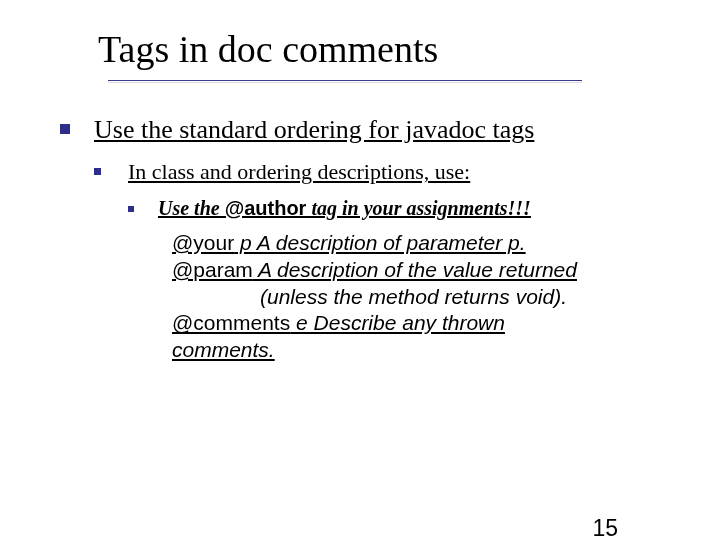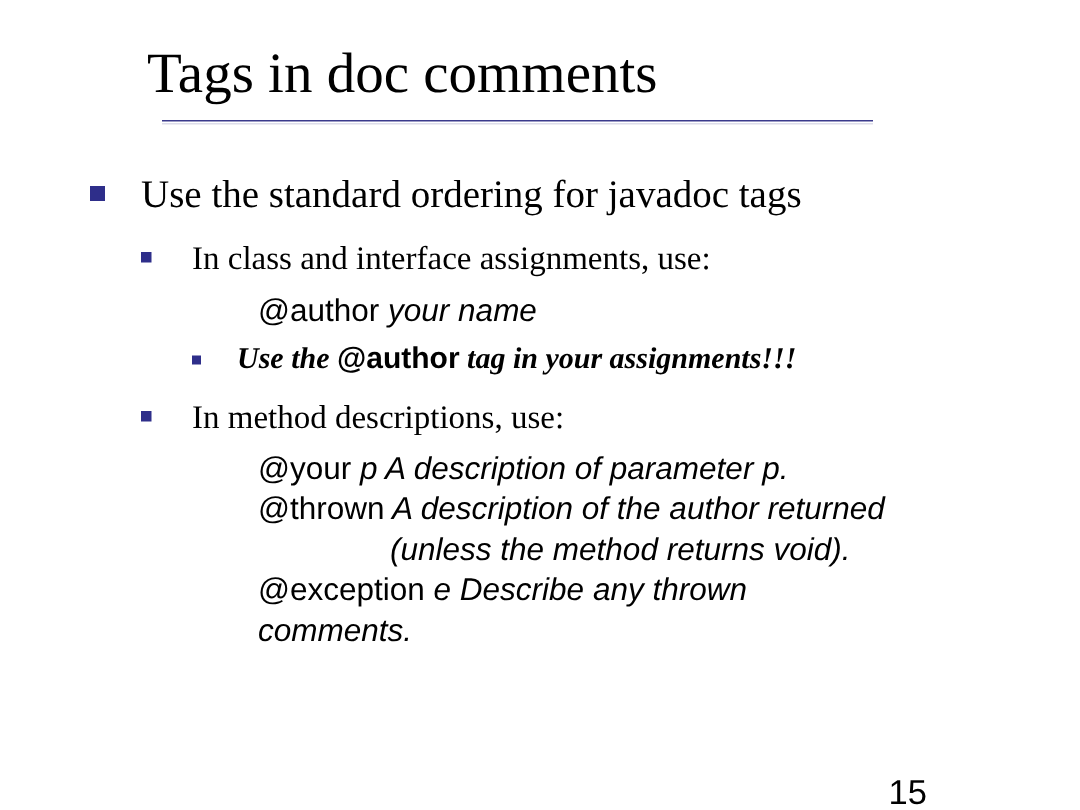--- a/index.html
+++ b/index.html
@@ -40,21 +40,21 @@
     box-shadow: 0 2px 0 rgba(120,120,170,0.25);
   }
   .body {
     position: absolute;
     top: 100px;
     left: 60px;
     right: 30px;
     font-size: 22px;
     line-height: 1.35;
   }
-  ul { list-style: none; margin: 0; padding: 0; }
+  ul { list-style: none; margin: 0; padding: 0; text-decoration: underline; }
   li { position: relative; }
   .b-sq {
     position: absolute;
     width: 10px; height: 10px;
     background: #2e2e8a;
     top: 0.45em; left: 0;
   }
   .b-sq.sm { width: 7px; height: 7px; top: 0.5em; }
   .b-sq.xs { width: 6px; height: 6px; top: 0.55em; }
   .lvl1 > li { padding-left: 34px; margin-bottom: 12px; font-size: 26px; }
@@ -96,60 +96,51 @@
 
   <div class="body">
     <ul class="lvl1">
       <li>
         <span class="b-sq"></span>
         <span>Use the standard ordering for javadoc tags</span>
 
         <ul class="lvl2">
           <li>
             <span class="b-sq sm"></span>
-            <span>In class and interface assignments, use:</span>
+            <span>In class and ordering descriptions, use:</span>
           </li>
         </ul>
 
         <div class="codeblock">
-          <div>
-            <span class="kw">@author</span><span>   your name</span>
-          </div>
         </div>
 
         <ul class="lvl2" style="margin-top:0">
           <li style="padding-left:34px; list-style:none;">
             <ul class="lvl3">
               <li class="authorline">
                 <span class="b-sq xs"></span>
                 <b>Use the </b><span class="kw" style="font-weight:bold">@author</span><b> tag in your assignments!!!</b>
               </li>
             </ul>
           </li>
         </ul>
 
-        <ul class="lvl2">
-          <li>
-            <span class="b-sq sm"></span>
-            <span>In method descriptions, use:</span>
-          </li>
-        </ul>
 
         <div class="codeblock methods">
           <div>
             <span class="kw">@your</span><span> p   A description of parameter p.</span>
           </div>
           <div>
-            <span class="kw">@thrown</span><span>   A description of the author returned</span>
+            <span class="kw">@param</span><span>   A description of the value returned</span>
           </div>
           <div>
             <span class="indent">(unless the method returns void).</span>
           </div>
           <div>
-            <span class="kw">@exception</span><span> e   Describe any thrown comments.</span>
+            <span class="kw">@comments</span><span> e   Describe any thrown comments.</span>
           </div>
         </div>
 
       </li>
     </ul>
   </div>
 
   <div class="slide-number">15</div>
 </div>
 

